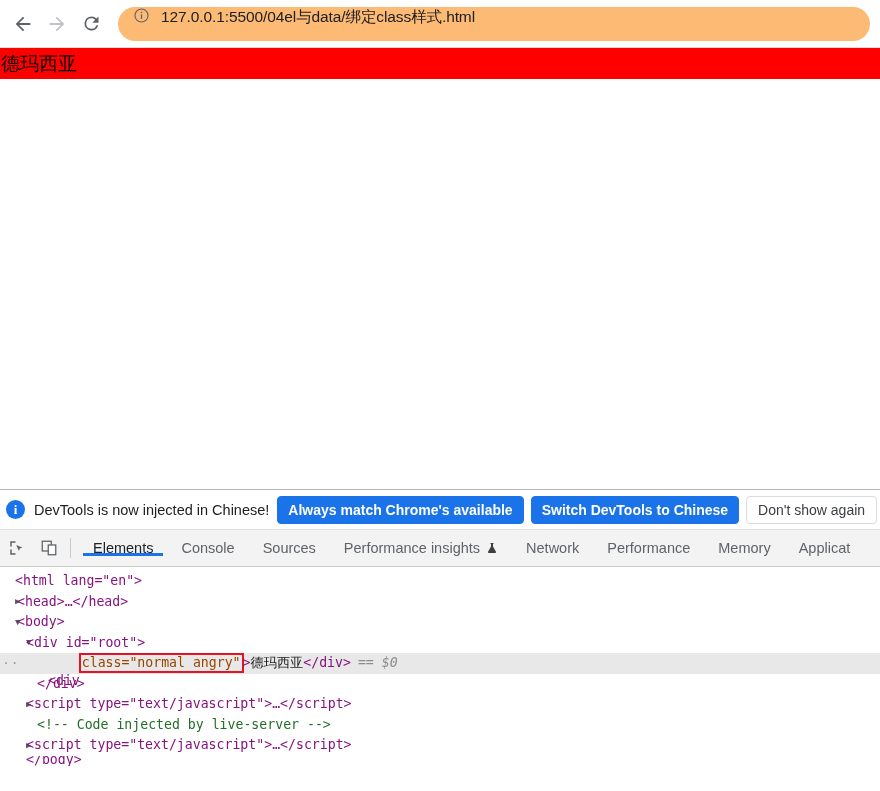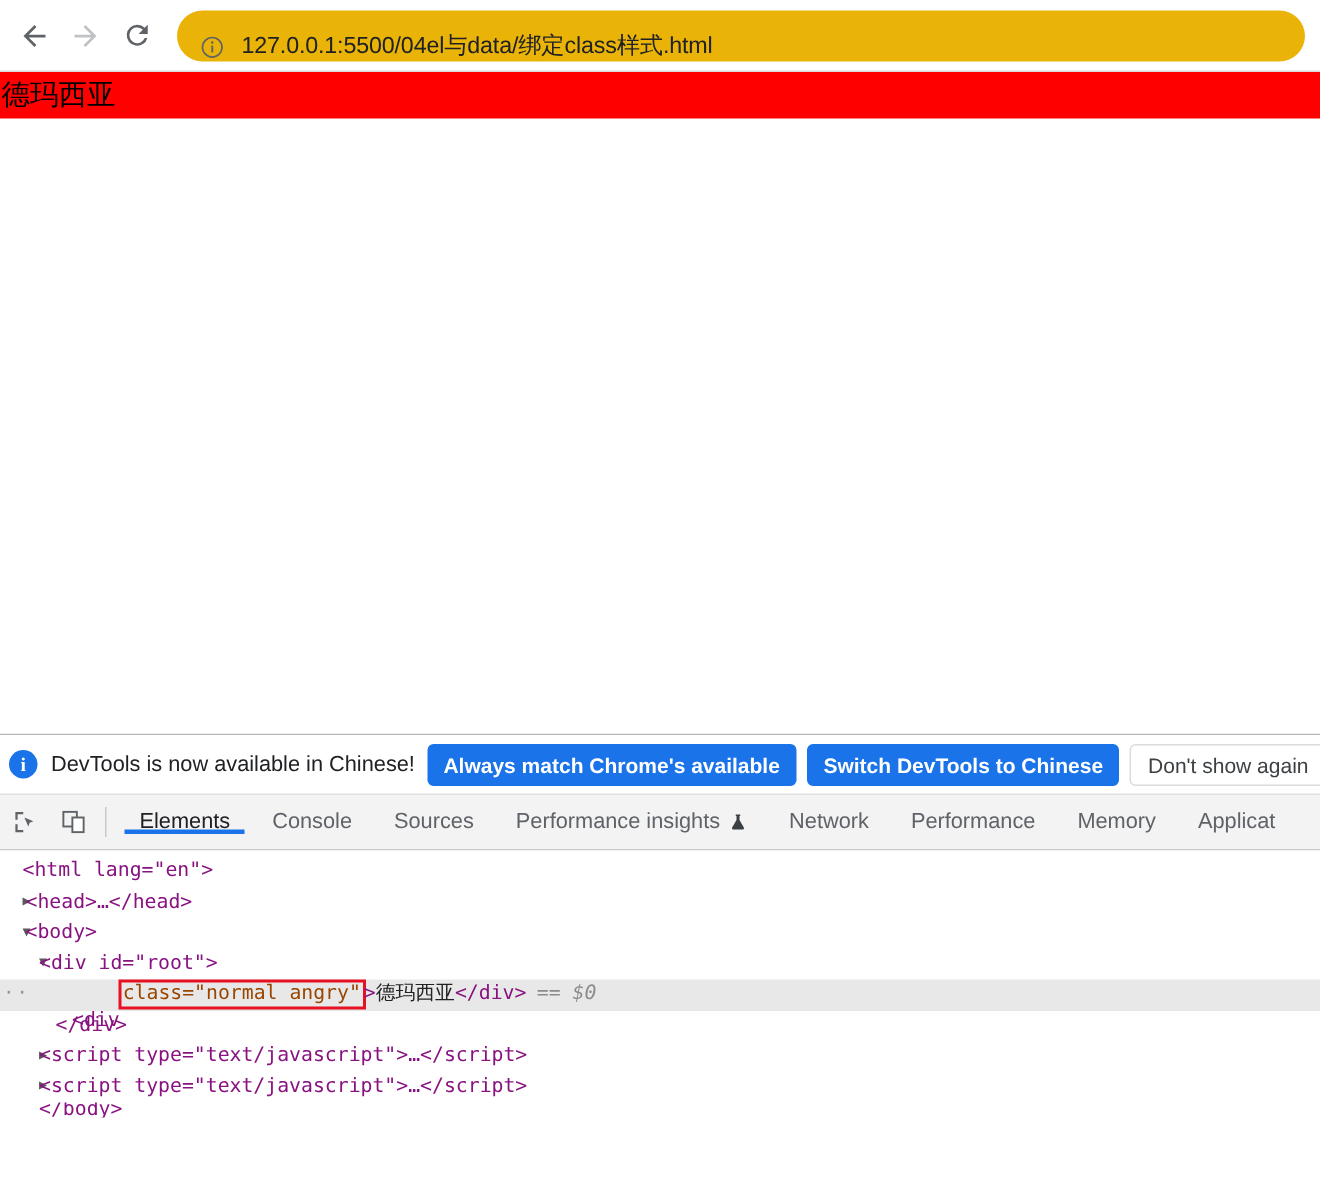--- a/index.html
+++ b/index.html
@@ -23,24 +23,24 @@
     width: 34px; height: 34px;
     display: flex; align-items: center; justify-content: center;
     border-radius: 50%;
     flex: 0 0 auto;
   }
   .nav-btn svg { display: block; }
   .omnibox {
     flex: 1 1 auto;
     height: 34px;
     margin-left: 10px;
-    background: #eab308;
+    background: #fdba74;
     border-radius: 18px;
     display: flex;
-    align-items: flex-end;
+    align-items: flex-start;
     padding: 0 14px;
   }
   .omnibox .site-info {
     width: 18px; height: 18px;
     flex: 0 0 auto;
     margin-right: 11px;
     display: flex; align-items: center; justify-content: center;
   }
   .omnibox .url-text {
     font-size: 15.5px;
@@ -276,21 +276,21 @@
 <div class="page-viewport">
   <div class="angry-banner">
     <span class="banner-text">德玛西亚</span>
   </div>
 </div>
 
 <div class="devtools">
 
   <div class="dt-notice">
     <span class="info-icon">i</span>
-    <span class="dt-notice-text">DevTools is now available in Chinese!</span>
+    <span class="dt-notice-text">DevTools is now injected in Chinese!</span>
     <button class="btn-primary">Always match Chrome's available</button>
     <button class="btn-primary">Switch DevTools to Chinese</button>
     <button class="btn-secondary">Don't show again</button>
   </div>
 
   <div class="dt-tabbar">
     <div class="dt-tool-icons">
       <div class="tool-icon">
         <svg width="18" height="18" viewBox="0 0 24 24">
           <path d="M3 3h7v2H5v5H3V3z" fill="#5f6368"></path>
@@ -375,20 +375,23 @@
 
     <div class="dom-row">
       <span class="tag ind3">&lt;/div&gt;</span>
     </div>
 
     <div class="dom-row">
       <span class="twisty ind2">▶</span>
       <span class="tag">&lt;script type="text/javascript"&gt;…&lt;/script&gt;</span>
     </div>
 
+    <div class="dom-row">
+      <span class="comment ind3">&lt;!-- Code injected by live-server --&gt;</span>
+    </div>
 
     <div class="dom-row">
       <span class="twisty ind2">▶</span>
       <span class="tag">&lt;script type="text/javascript"&gt;…&lt;/script&gt;</span>
     </div>
 
     <div class="dom-row clipped">
       <span class="tag ind2">&lt;/body&gt;</span>
     </div>
 

